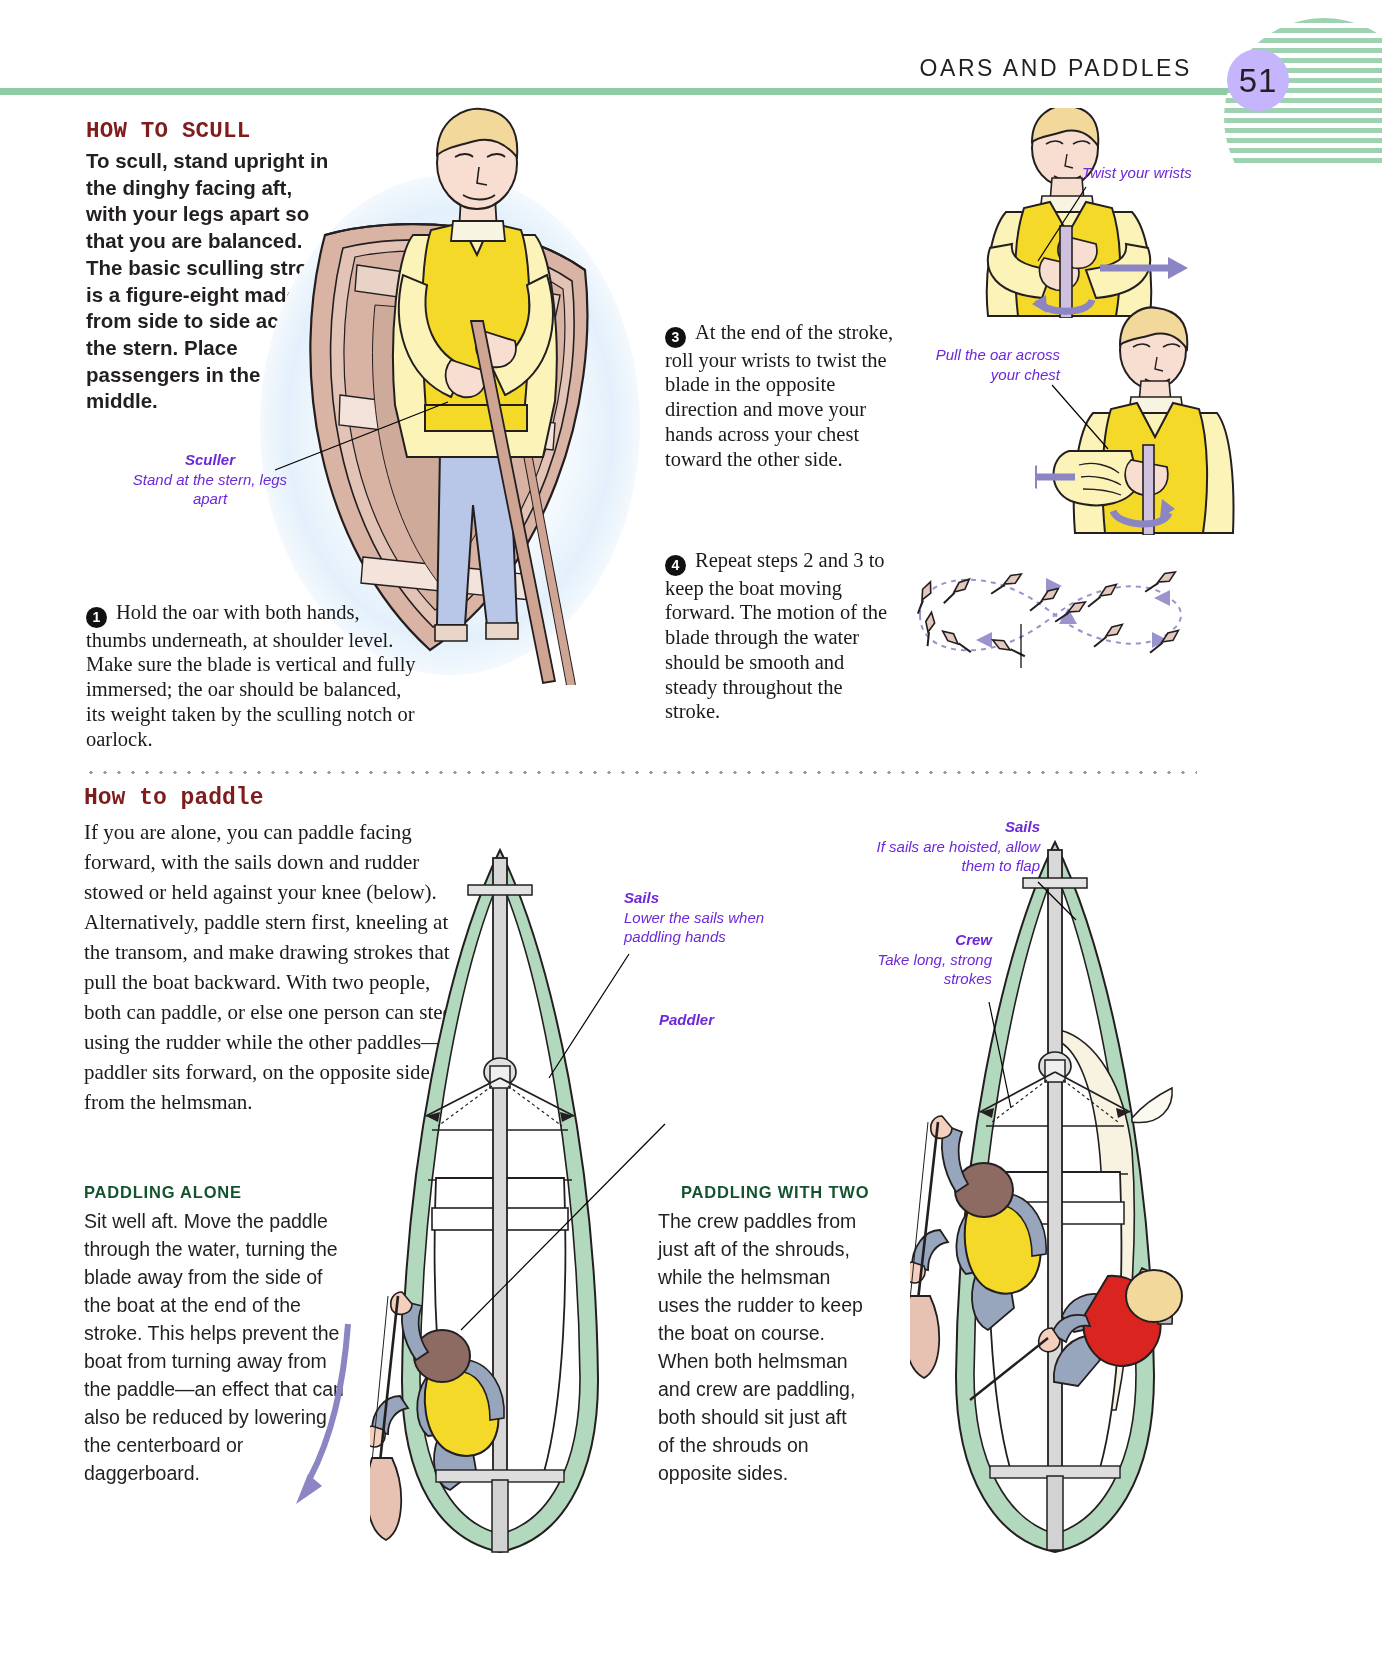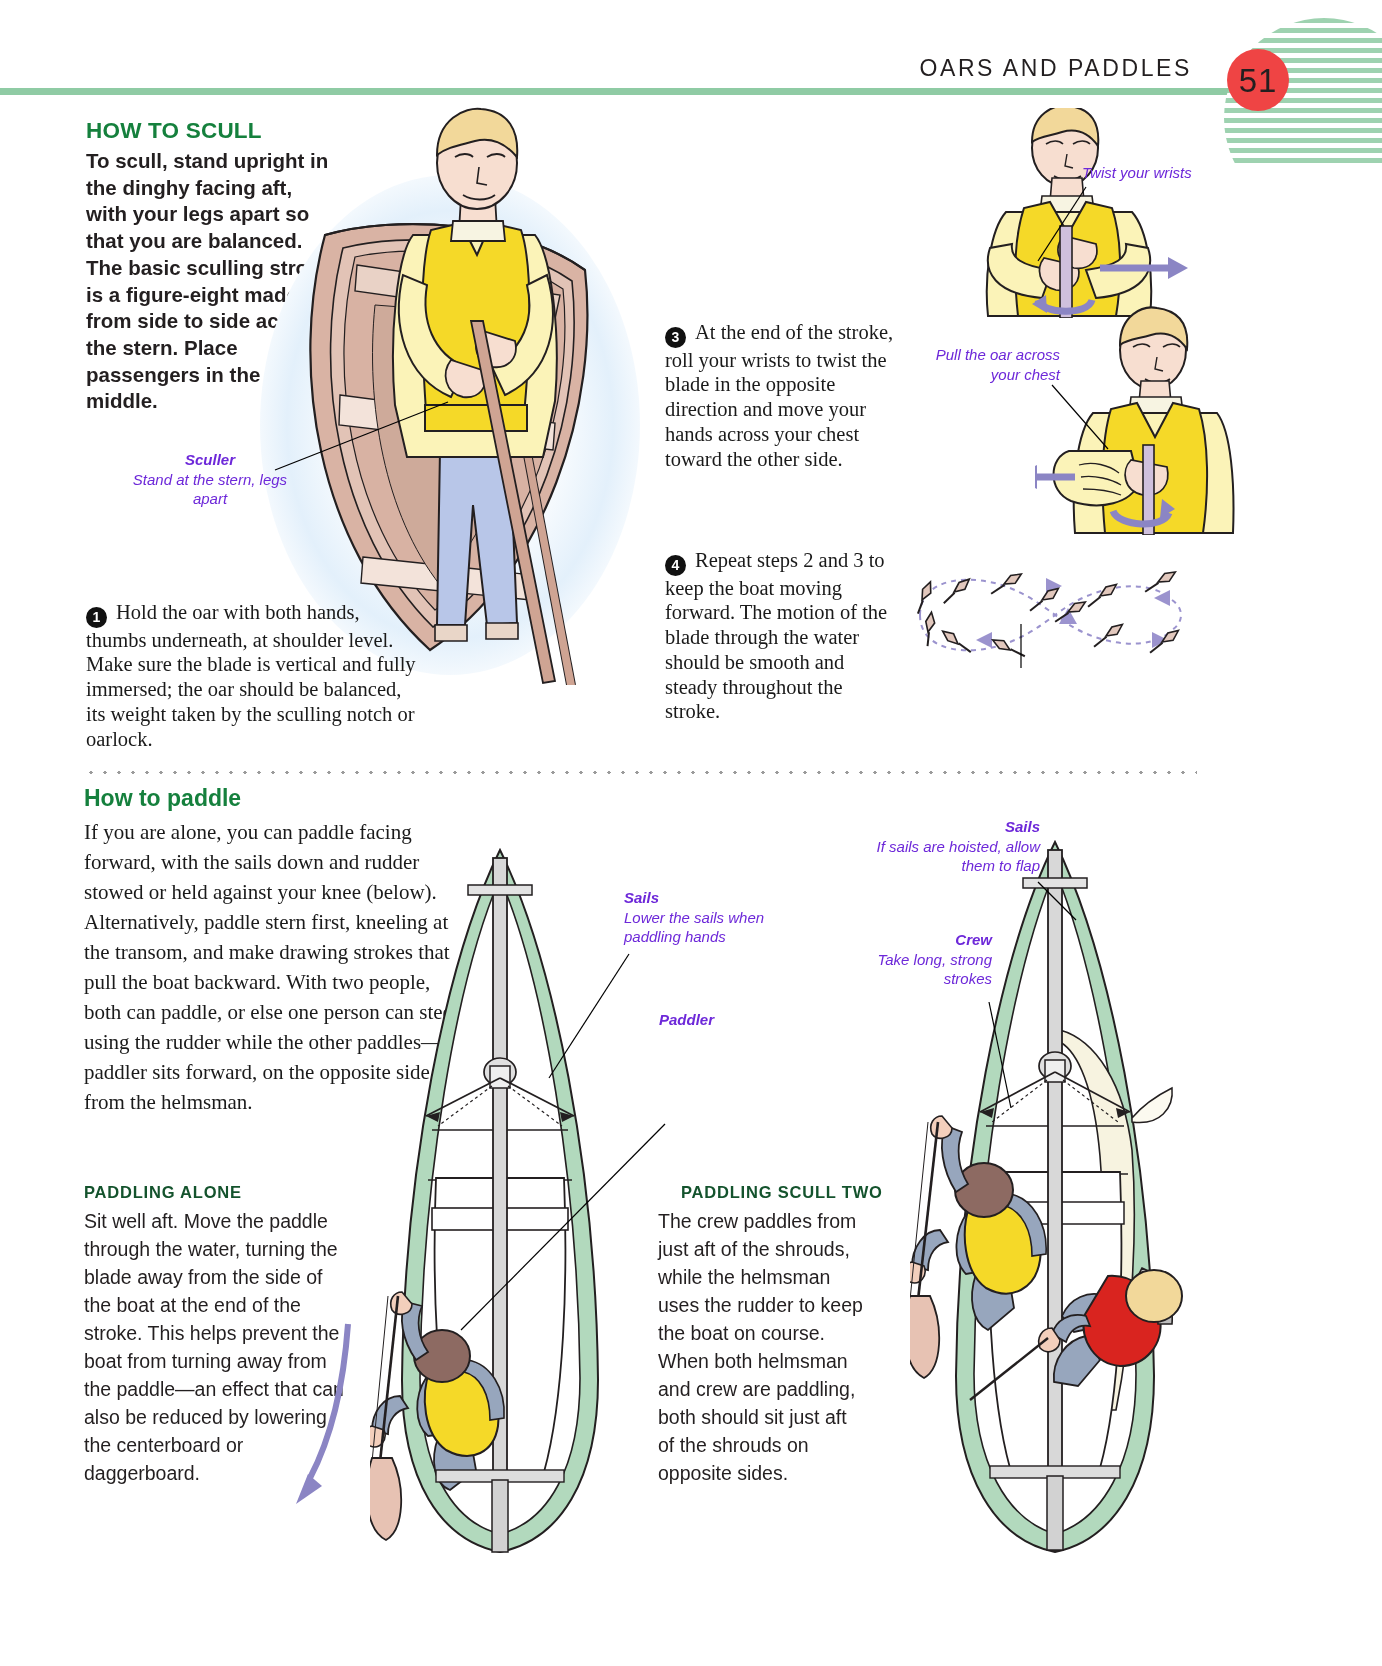--- a/index.html
+++ b/index.html
@@ -30,36 +30,36 @@
   }
   .corner-stripes .disc{
     position:absolute;right:-42px;top:0;width:200px;height:200px;
     border-radius:50%;
     background:repeating-linear-gradient(to bottom,
       #9ed2b0 0px,#9ed2b0 5px,
       #ffffff 5px,#ffffff 10px);
   }
   .page-num-circle{
     position:absolute;right:93px;top:49px;width:62px;height:62px;
-    border-radius:50%;background:#ef4444;
+    border-radius:50%;background:#c4b5fd;
     display:flex;align-items:center;justify-content:center;
   }
   .page-num{
     font-family:"Liberation Sans", sans-serif;
     font-size:33px;color:#231f20;letter-spacing:1px;
     line-height:1;
   }
 
   
   .sans{font-family:"Liberation Sans", sans-serif;}
 
   .h-bold-sans{
-    font-family:Liberation Sans, sans-serif;
+    font-family:Liberation Mono, monospace;
     font-weight:bold;
-    color:#15803d;
+    color:#7f1d1d;
   }
 
   .intro-head{
     position:absolute;left:86px;top:118px;
     font-size:22.5px;letter-spacing:.2px;
   }
   .intro-body{
     position:absolute;left:86px;top:148px;width:250px;
     font-family:"Liberation Sans", sans-serif;
     font-weight:bold;font-size:20.5px;line-height:26.7px;
@@ -389,21 +389,21 @@
   </svg>
 
   <div class="divider"></div>
 
   <div class="paddle-head h-bold-sans">How to paddle</div>
   <div class="paddle-body">If you are alone, you can paddle facing forward, with the sails down and rudder stowed or held against your knee (below). Alternatively, paddle stern first, kneeling at the transom, and make drawing strokes that pull the boat backward. With two people, both can paddle, or else one person can steer using the rudder while the other paddles—the paddler sits forward, on the opposite side from the helmsman.</div>
 
   <div class="sub-head alone-head">PADDLING ALONE</div>
   <div class="sub-body alone-body">Sit well aft. Move the paddle through the water, turning the blade away from the side of the boat at the end of the stroke. This helps prevent the boat from turning away from the paddle—an effect that can also be reduced by lowering the centerboard or daggerboard.</div>
 
-  <div class="sub-head two-head">PADDLING SCULL TWO</div>
+  <div class="sub-head two-head">PADDLING WITH TWO</div>
   <div class="sub-body two-body">The crew paddles from just aft of the shrouds, while the helmsman uses the rudder to keep the boat on course. When both helmsman and crew are paddling, both should sit just aft of the shrouds on opposite sides.</div>
 
   <div class="art" style="left:370px;top:840px;width:260px;height:720px;">
     <svg width="260" height="720" viewBox="0 0 260 720">
 
       <path d="M130 10 C 76 120, 34 330, 32 540 C 32 640, 70 700, 130 712 C 190 700, 228 640, 228 540 C 226 330, 184 120, 130 10 Z" fill="#b2d9bd" stroke="#231f20" stroke-width="2"></path>
 
       <path d="M130 38 C 86 140, 52 340, 50 538 C 50 628, 82 682, 130 694 C 178 682, 210 628, 210 538 C 208 340, 174 140, 130 38 Z" fill="#ffffff" stroke="#231f20" stroke-width="1.6"></path>
 
       <path d="M62 290 L 198 290" stroke="#231f20" stroke-width="1.4"></path>

